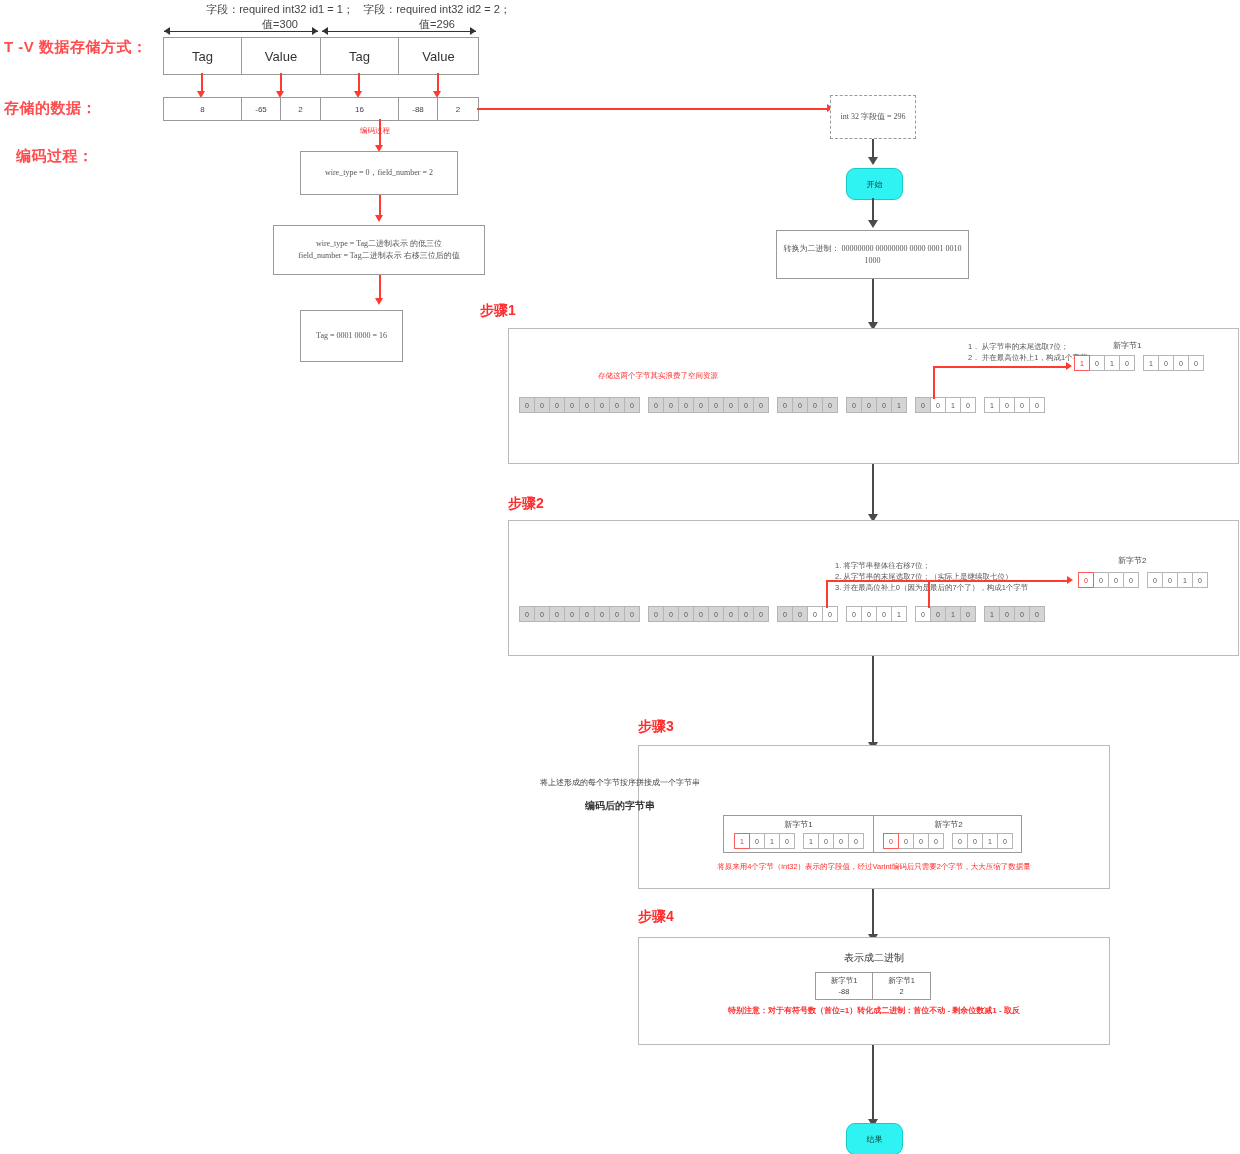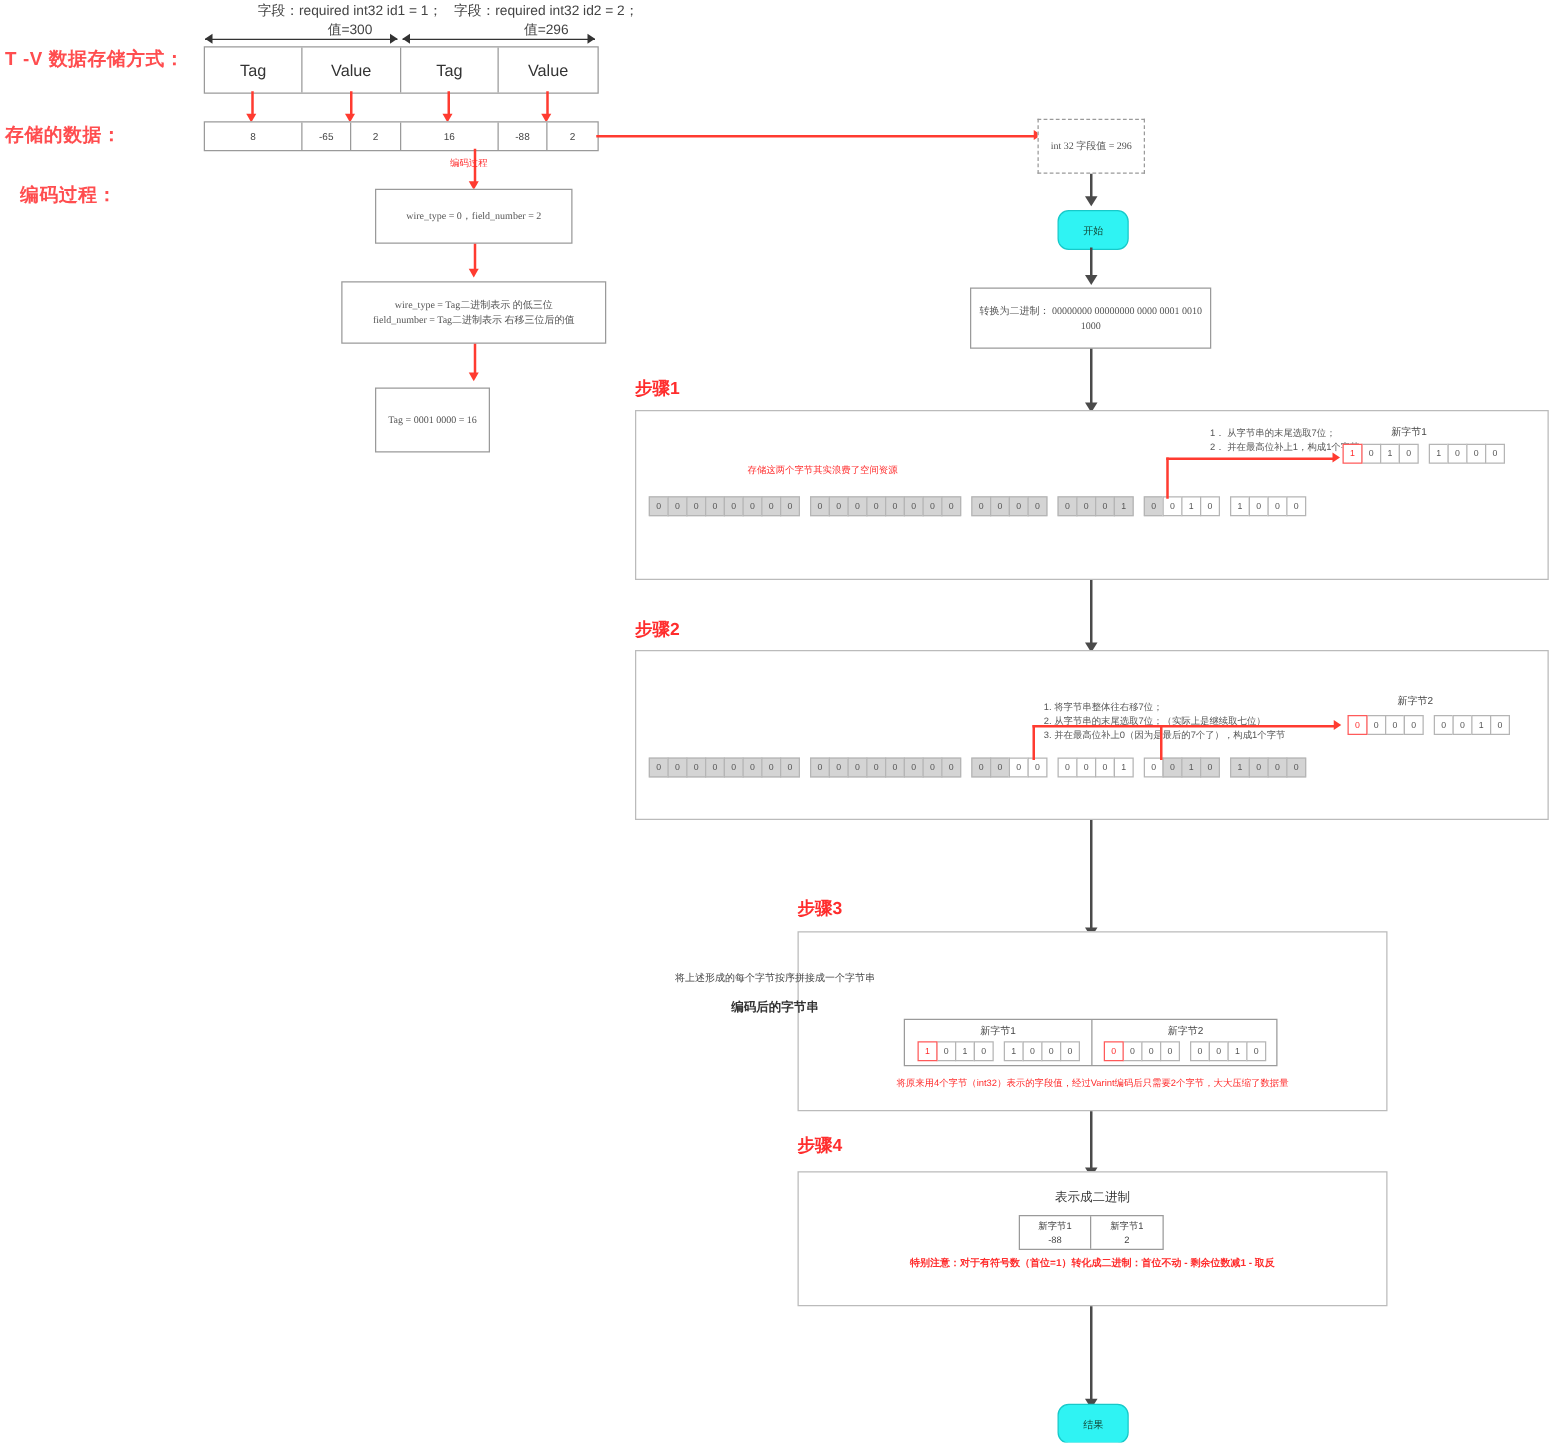--- a/index.html
+++ b/index.html
@@ -141,21 +141,21 @@
 <div class="vline-red" style="left:379px;top:195px;height:22px;"></div>
 <div class="tri-down-red" style="left:375px;top:215px;"></div>
 
 <div class="box" style="left:273px;top:225px;width:212px;height:50px;flex-direction:column;">
   <span class="box-txt">wire_type = Tag二进制表示 的低三位</span>
   <span class="box-txt">field_number = Tag二进制表示 右移三位后的值</span>
 </div>
 <div class="vline-red" style="left:379px;top:275px;height:25px;"></div>
 <div class="tri-down-red" style="left:375px;top:298px;"></div>
 
-<div class="box" style="left:300px;top:310px;width:92px;height:52px;">
+<div class="box" style="left:300px;top:310px;width:103px;height:52px;">
   <span class="box-txt">Tag = 0001 0000 = 16</span>
 </div>
 
 <div class="box box-dashed" style="left:830px;top:95px;width:86px;height:44px;">
   <span class="box-txt">int 32 字段值 = 296</span>
 </div>
 <div class="vline" style="left:872px;top:139px;height:20px;"></div>
 <div class="tri-down" style="left:868px;top:157px;"></div>
 
 <div class="term" style="left:846px;top:168px;width:55px;height:30px;">开始</div>
@@ -163,21 +163,21 @@
 <div class="vline" style="left:872px;top:198px;height:24px;"></div>
 <div class="tri-down" style="left:868px;top:220px;"></div>
 
 <div class="box" style="left:776px;top:230px;width:193px;height:49px;">
   <span class="box-txt">转换为二进制： 00000000 00000000 0000 0001 0010 1000</span>
 </div>
 
 <div class="vline" style="left:872px;top:279px;height:45px;"></div>
 <div class="tri-down" style="left:868px;top:322px;"></div>
 
-<div class="step-title" style="left:508px;top:302px;">步骤1</div>
+<div class="step-title" style="left:480px;top:302px;">步骤1</div>
 <div class="panel" style="left:508px;top:328px;width:731px;height:136px;"></div>
 
 <div class="note-red" style="left:598px;top:370px;">存储这两个字节其实浪费了空间资源</div>
 
 <div class="note-gray" style="left:968px;top:341px;">
   <div>1． 从字节串的末尾选取7位；</div>
   <div>2． 并在最高位补上1，构成1个字节</div>
 </div>
 
 <div class="bitrow" style="left:519px;top:397px;">

